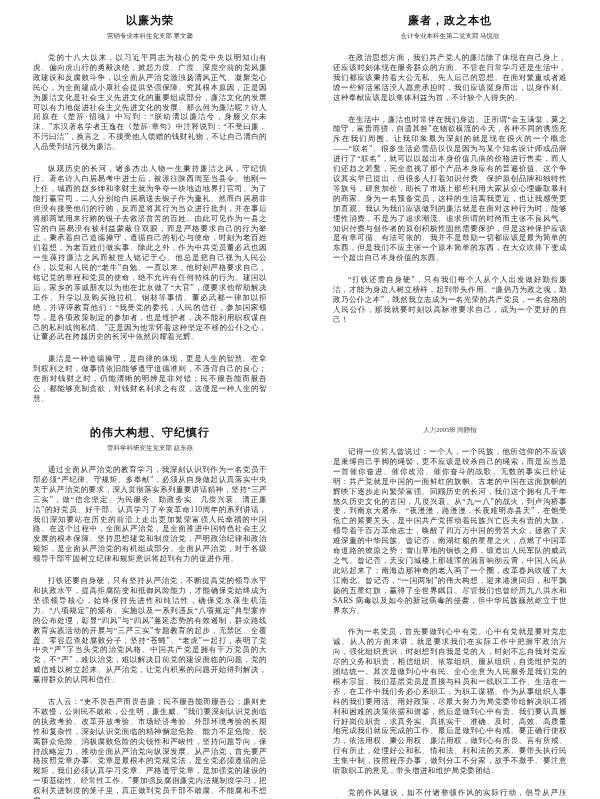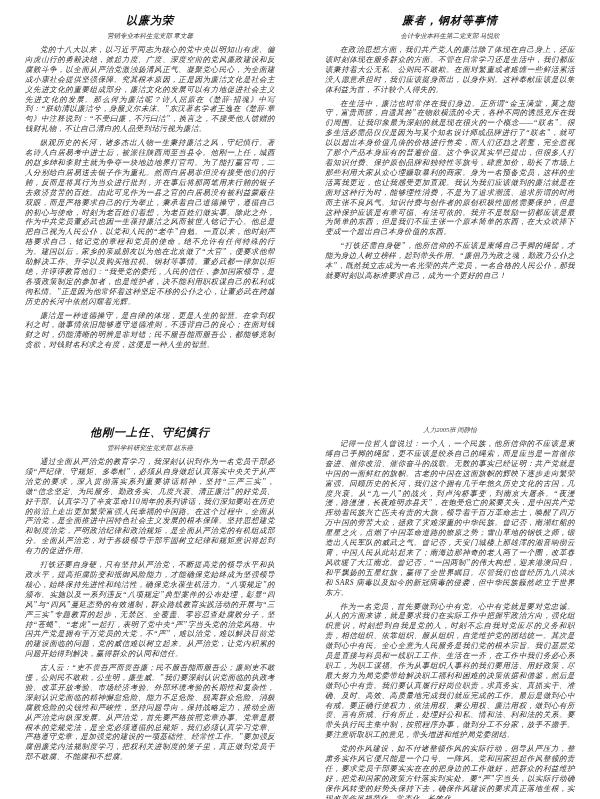--- a/index.html
+++ b/index.html
@@ -14,21 +14,20 @@
     font-family: "Liberation Serif", "DejaVu Serif", serif;
     color: #262626;
   }
   .page {
     width: 600px;
     height: 799px;
     background: #ffffff;
     display: grid;
     grid-template-columns: 300px 300px;
     grid-template-rows: 412px 387px;
-    font-style: italic;
   }
   .essay {
     padding: 13px 21px 0 21px;
     box-sizing: border-box;
     overflow: hidden;
   }
   .essay-title {
     text-align: center;
     font-weight: bold;
     font-size: 11px;
@@ -40,21 +39,21 @@
   .essay-author {
     text-align: center;
     font-size: 6.5px;
     line-height: 10px;
     margin: 0 0 3px 0;
     color: #3a3a3a;
   }
   .essay-body .para {
     font-size: 7.5px;
     line-height: 9.9px;
-    margin: 4px;
+    margin: 12px;
     text-indent: 2em;
     text-align: justify;
     letter-spacing: 0.4px;
     color: #2b2b2b;
   }
 </style>
 </head>
 <body>
 
 <div class="page">
@@ -63,31 +62,31 @@
     <h1 class="essay-title">以廉为荣</h1>
     <div class="essay-author">营销专业本科生党支部 覃文馨</div>
     <div class="essay-body">
         <p class="para">党的十八大以来，以习近平同志为核心的党中央以明知山有虎、偏向虎山行的勇毅决绝，掀起力度、广度、深度空前的党风廉政建设和反腐败斗争，以全面从严治党激浊扬清风正气、凝聚党心民心，为全面建成小康社会提供坚强保障。究其根本原因，正是因为廉洁文化是社会主义先进文化的重要组成部分，廉洁文化的发展可以有力地促进社会主义先进文化的发展。那么何为廉洁呢？诗人屈原在《楚辞·招魂》中写到：“朕幼清以廉洁兮，身服义尔未沫。”东汉著名学者王逸在《楚辞·章句》中注释说到：“不受曰廉，不污曰洁”，换言之，不接受他人馈赠的钱财礼物，不让自己清白的人品受到玷污视为廉洁。</p>
         <p class="para">纵观历史的长河，诸多杰出人物一生秉持廉洁之风，守纪慎行。著名诗人白居易考中进士后，被派往陕西周至当县令。他刚一上任，城西的赵乡绅和李财主就为争夺一块地边地界打官司。为了能打赢官司，二人分别给白居易送去银子作为重礼。然而白居易非但没有接受他们的行贿，反而是将其行为当众进行批判，并在事后将那两笔用来行贿的银子去救济贫苦的百姓。由此可见作为一县之官的白居易没有被利益蒙蔽住双眼，而是严格要求自己的行为举止，秉承着自己道德操守，遵循自己的初心与使命，时刻为老百姓们着想，为老百姓们做实事。除此之外，作为中共党员董必武也因一生葆持廉洁之风而被世人铭记于心。他总是把自己视为人民公仆，以党和人民的“老牛”自勉。一直以来，他时刻严格要求自己，铭记党的章程和党员的使命，绝不允许有任何特殊的行为。建国以后，家乡的亲戚朋友以为他在北京做了“大官”，便要求他帮助解决工作、升学以及购买拖拉机、钢材等事情。董必武都一律加以拒绝，并谆谆教育他们：“我受党的委托，人民的信任，参加国家领导，是各项政策制定的参加者，也是维护者，决不能利用职权谋自己的私利或徇私情。”正是因为他常怀着这种坚定不移的公仆之心，让董必武在跨越历史的长河中依然闪耀着光辉。</p>
         <p class="para">廉洁是一种道德操守，是自律的体现，更是人生的智慧。在拿到权利之时，做事情依旧能够遵守道德准则，不违背自己的良心；在面对钱财之时，仍能清晰的明辨是非对错；民不服吾能而服吾公，都能够克制贪欲，对钱财名利求之有度，这便是一种人生的智慧。</p>
       </div>
   </div>
 
   <div class="essay">
-    <h1 class="essay-title">廉者，钢材等事情</h1>
+    <h1 class="essay-title">廉者，政之本也</h1>
     <div class="essay-author">会计专业本科生第二党支部 马悦欣</div>
     <div class="essay-body">
-        <p class="para">在政治思想方面，我们共产党人的廉洁除了体现在自己身上，还应该时刻体现在服务群众的方面。不管在日常学习还是生活中，我们都应该秉持着大公无私、公则民不敢欺。在面对繁重或者难缠一些鲜活累活没人愿意承担时，我们应该挺身而出，以身作则。这种奉献应该是以集体利益为首，不计较个人得失的。</p>
+        <p class="para">在政治思想方面，我们共产党人的廉洁除了体现在自己身上，还应该时刻体现在服务群众的方面。不管在日常学习还是生活中，我们都应该秉持着大公无私、先人后己的思想。在面对繁重或者难缠一些鲜活累活没人愿意承担时，我们应该挺身而出，以身作则。这种奉献应该是以集体利益为首，不计较个人得失的。</p>
         <p class="para">在生活中，廉洁也时常伴在我们身边。正所谓“金玉满堂，莫之能守，富贵而骄，自遗其咎”在物欲横流的今天，各种不同的诱惑充斥在我们周围。让我印象最为深刻的就是现在很火的一个概念——“联名”。很多生活必需品仅仅是因为与某个知名设计师或品牌进行了“联名”，就可以以超出本身价值几倍的价格进行售卖，而人们还趋之若鹜，完全忽视了那个产品本身应有的普遍价值。这个争议其实早已提出，但很多人打着知识付费、保护原创品牌和独特性等旗号，肆意加价，助长了市场上那些利用大家从众心理赚取暴利的商家。身为一名预备党员，这样的生活离我更近，也让我感受更加直观。我认为我们应该做到的廉洁就是在面对这种行为时，能够理性消费，不是为了追求潮流、追求所谓的时尚而主张不良风气。知识付费与创作者的原创积极性固然需要保护，但是这种保护应该是有章可循、有法可依的。我并不是鼓励一切都应该是最为简单的东西，但是我们不应主张一个原本简单的东西，在大众吹捧下变成一个超出自己本身价值的东西。</p>
-        <p class="para">“打铁还需自身硬”，他所信仰的不应该是束缚自己手脚的绳髻，才能为身边人树立榜样，起到带头作用。“廉倡乃为政之魂，勤政乃公仆之本”，既然我立志成为一名光荣的共产党员，一名合格的人民公仆，那我就要时刻以高标准要求自己，成为一个更好的自己！</p>
+        <p class="para">“打铁还需自身硬”，只有我们每个人从个人出发做好勤俭廉洁，才能为身边人树立榜样，起到带头作用。“廉倡乃为政之魂，勤政乃公仆之本”，既然我立志成为一名光荣的共产党员，一名合格的人民公仆，那我就要时刻以高标准要求自己，成为一个更好的自己！</p>
       </div>
   </div>
 
   <div class="essay">
-    <h1 class="essay-title">他刚一上任、守纪慎行</h1>
+    <h1 class="essay-title">的伟大构想、守纪慎行</h1>
     <div class="essay-author">管科学科研究生党支部 赵东燕</div>
     <div class="essay-body">
         <p class="para">通过全面从严治党的教育学习，我深刻认识到作为一名党员干部必须“严纪律、守规矩、多奉献”，必须从自身做起认真落实中央关于从严治党的要求，深入贯彻落实系列重要讲话精神，坚持“三严三实”，做“信念坚定、为民服务、勤政务实、几度兴衰、清正廉洁”的好党员、好干部。认真学习了辛亥革命110周年的系列讲话，我们深知要站在历史的前沿上走出更加繁荣富强人民幸福的中国路。在这个过程中，全面从严治党，是全面推进中国特色社会主义发展的根本保障。坚持思想建党和制度治党，严明政治纪律和政治规矩，是全面从严治党的有机组成部分。全面从严治党，对于各级领导干部牢固树立纪律和规矩意识将起到有力的促进作用。</p>
         <p class="para">打铁还要自身硬，只有坚持从严治党，不断提高党的领导水平和执政水平，提高拒腐防变和抵御风险能力，才能确保党始终成为坚强领导核心，始终保持先进性和纯洁性，确保党永葆生机活力。“八项规定”的颁布、实施以及一系列违反“八项规定”典型案件的公布处理，彰显“四风”与“四风”蔓延态势的有效遏制，群众路线教育实践活动的开展与“三严三实”专题教育的起步，无禁区、全覆盖、零容忍查处腐败分子，坚持“苍蝇”、“老虎”一起打，表明了党中央“严”字当头党的治党风格。中国共产党是拥有千万党员的大党，不“严”，难以治党，难以解决目前党的建设面临的问题，党的威信难以树立起来。从严治党，让党内积累的问题开始得到解决，赢得群众的认同和信任。</p>
         <p class="para">古人云：“吏不畏吾严而畏吾廉；民不服吾能而服吾公；廉则吏不敢慢，公则民不敢欺，公生明，廉生威。”我们要深刻认识党面临的执政考验、改革开放考验、市场经济考验、外部环境考验的长期性和复杂性，深刻认识党面临的精神懈怠危险、能力不足危险、脱离群众危险、消极腐败危险的尖锐性和严峻性，坚持问题导向，保持战略定力，推动全面从严治党向纵深发展。从严治党，首先要严格按照党章办事。党章是最根本的党规党法，是全党必须遵循的总规矩，我们必须认真学习党章、严格遵守党章，是加强党的建设的一项基础性、经常性工作。”要加强反腐倡廉党内法规制度学习，把权利关进制度的笼子里，真正做到党员干部不敢腐、不能腐和不想腐。</p>
       </div>
   </div>
 
   <div class="essay">
     <div class="essay-author">人力2005班 闫静怡</div>

